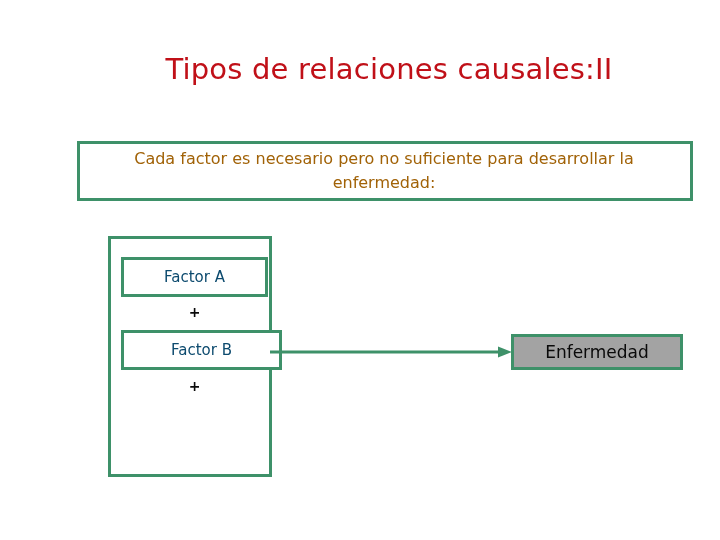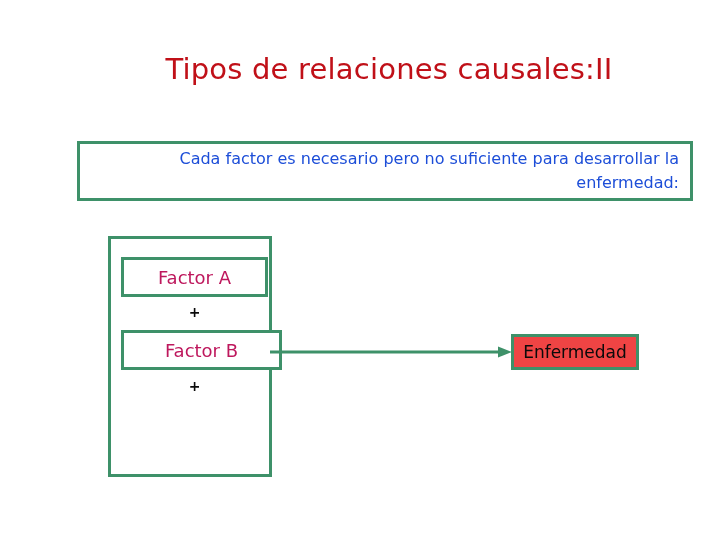--- a/index.html
+++ b/index.html
@@ -42,47 +42,47 @@
     height: 60px;
     box-sizing: border-box;
     border: 3px solid #3E9169;
     background: #ffffff;
   }
   #statement-text {
     position: absolute;
     left: 9px;
     top: 3px;
     width: 590px;
-    color: #1d4ed8;
+    color: #a16207;
     font-family: "DejaVu Sans", sans-serif;
     font-size: 16px;
     line-height: 24px;
-    text-align: right;
+    text-align: center;
   }
 
   
   #factor-group {
     position: absolute;
     left: 108px;
     top: 236px;
     width: 164px;
     height: 241px;
     box-sizing: border-box;
     border: 3px solid #3E9169;
     background: #ffffff;
   }
 
   .factor-box {
     position: absolute;
     box-sizing: border-box;
     border: 3px solid #3E9169;
     background: #ffffff;
-    color: #be185d;
+    color: #0c4a6e;
     font-family: "DejaVu Sans", sans-serif;
-    font-size: 18px;
+    font-size: 15px;
     text-align: center;
     display: flex;
     align-items: center;
     justify-content: center;
   }
   #factor-a-box { left: 121px; top: 257px; width: 147px; height: 40px; }
   #factor-b-box { left: 121px; top: 330px; width: 161px; height: 40px; }
   #factor-c-box { left: 121px; top: 403px; width: 138px; height: 39px; }
 
   .plus-sign {
@@ -106,25 +106,25 @@
     top: 338px;
     width: 248px;
     height: 28px;
   }
 
   
   #outcome-box {
     position: absolute;
     left: 511px;
     top: 334px;
-    width: 128px;
+    width: 172px;
     height: 36px;
     box-sizing: border-box;
     border: 3px solid #3E9169;
-    background: #ef4444;
+    background: #a3a3a3;
     color: #0A0A0A;
     font-family: "DejaVu Sans", sans-serif;
     font-size: 17px;
     display: flex;
     align-items: center;
     justify-content: center;
   }
 </style>
 </head>
 <body>

